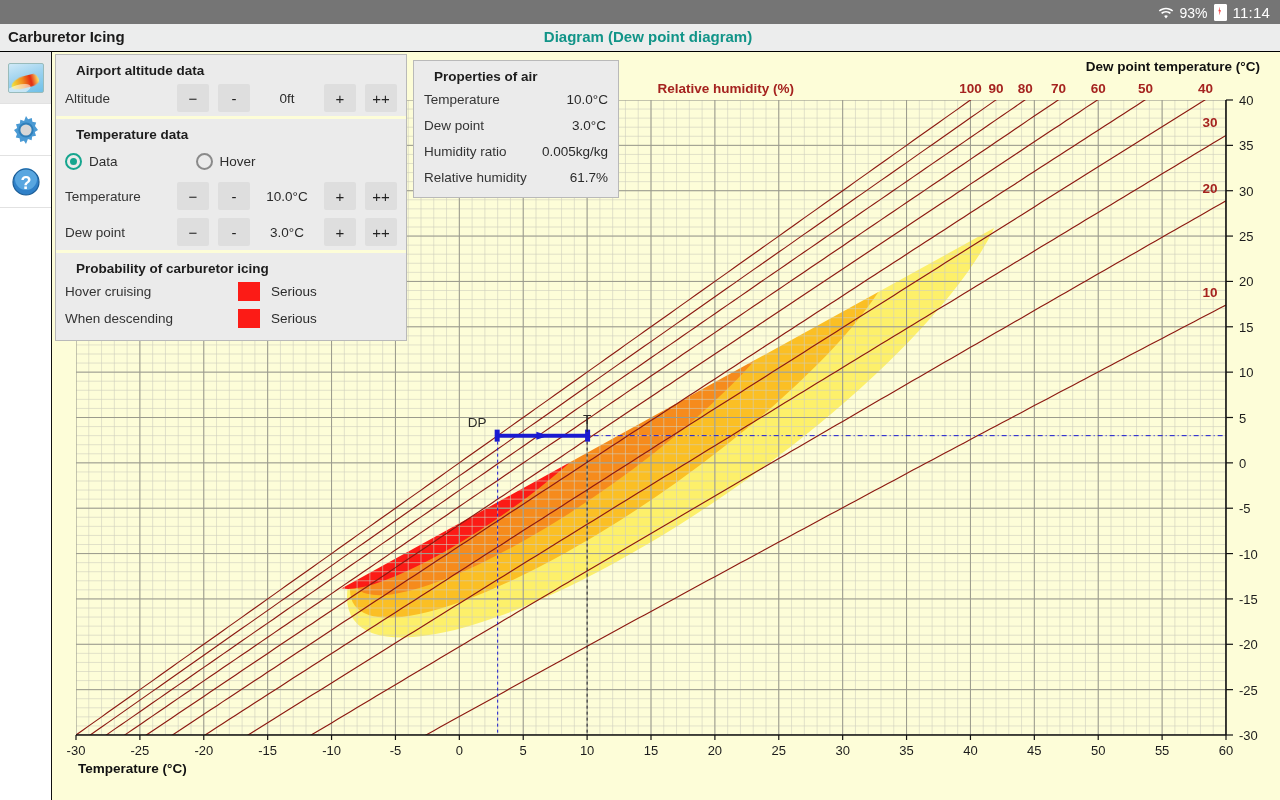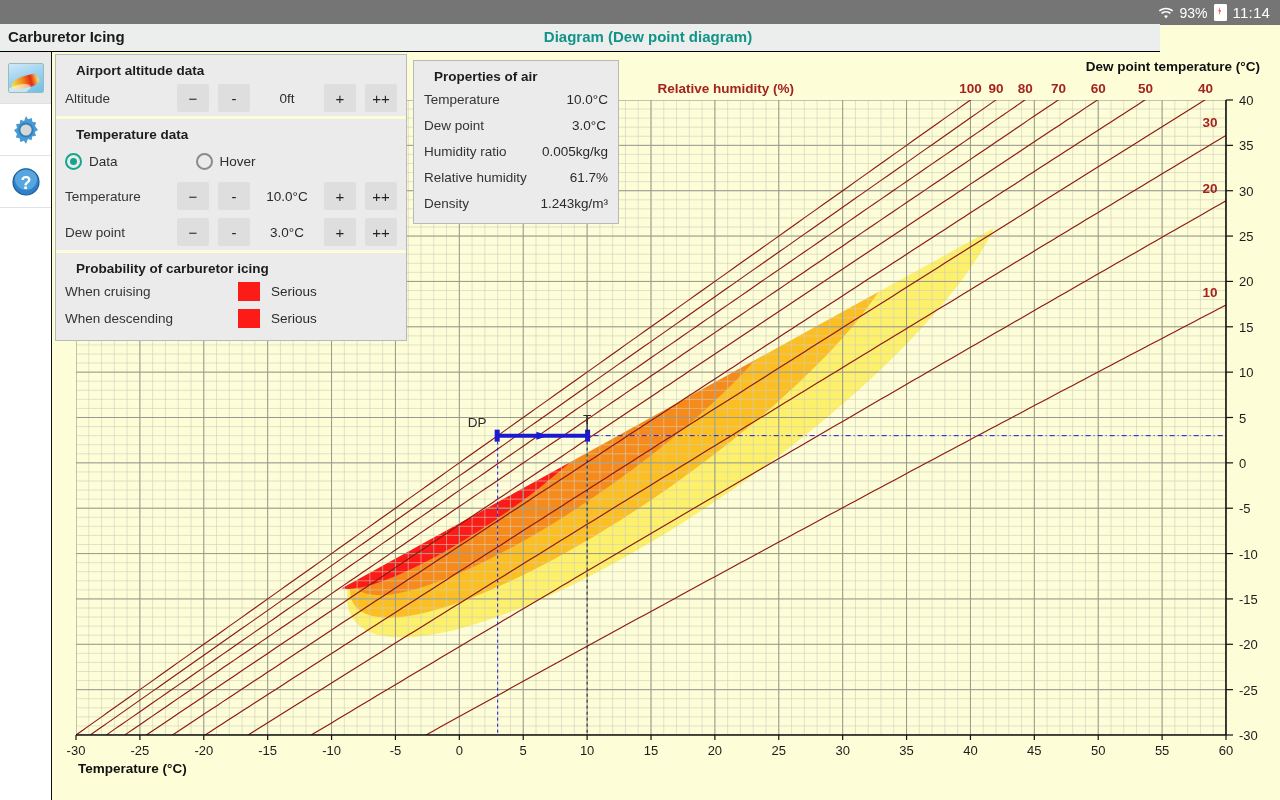--- a/index.html
+++ b/index.html
@@ -26,21 +26,21 @@
   .sb-batt:after{
     content:"";position:absolute;left:3px;top:1.5px;width:4px;height:9px;
     background:#e33;
     clip-path:polygon(60% 0,20% 52%,48% 52%,35% 100%,85% 42%,52% 42%);
   }
   .sb-time{font-size:15px;letter-spacing:.2px;}
   .sb-pct{font-size:14px;}
 
   
   .appbar{
-    position:absolute;left:0;top:24px;width:1160px;height:28px;
+    position:absolute;left:0;top:24px;width:1280px;height:28px;
     background:#eceded;border-bottom:1px solid #000;box-sizing:border-box;
   }
   .app-title{
     position:absolute;left:8px;top:4px;font-size:15px;font-weight:bold;color:#1a1a1a;
   }
   .diagram-title{
     position:absolute;left:8px;top:4px;width:1280px;text-align:center;
     font-size:15px;font-weight:bold;color:#119488;
   }
 
@@ -549,21 +549,21 @@
           <span class="sval">3.0°C</span>
           <button class="sbtn">+</button>
           <button class="sbtn">++</button>
         </span>
       </div>
     </div>
 
     <div class="grp" style="padding-bottom:8px;">
       <div class="grp-title">Probability of carburetor icing</div>
       <div class="prob-row">
-        <span class="prob-name">When cruising</span>
+        <span class="prob-name">Hover cruising</span>
         <span class="swatch"></span>
         <span class="prob-val">Serious</span>
       </div>
       <div class="prob-row">
         <span class="prob-name">When descending</span>
         <span class="swatch"></span>
         <span class="prob-val">Serious</span>
       </div>
     </div>
   </div>
@@ -580,20 +580,16 @@
         <span class="air-v">3.0°C</span>
       </div>
       <div class="air-row">
         <span class="air-k">Humidity ratio</span>
         <span class="air-v">0.005kg/kg</span>
       </div>
       <div class="air-row">
         <span class="air-k">Relative humidity</span>
         <span class="air-v">61.7%</span>
       </div>
-      <div class="air-row">
-        <span class="air-k">Density</span>
-        <span class="air-v">1.243kg/m³</span>
-      </div>
     </div>
   </div>
 
 </div>
 
 </body></html>

